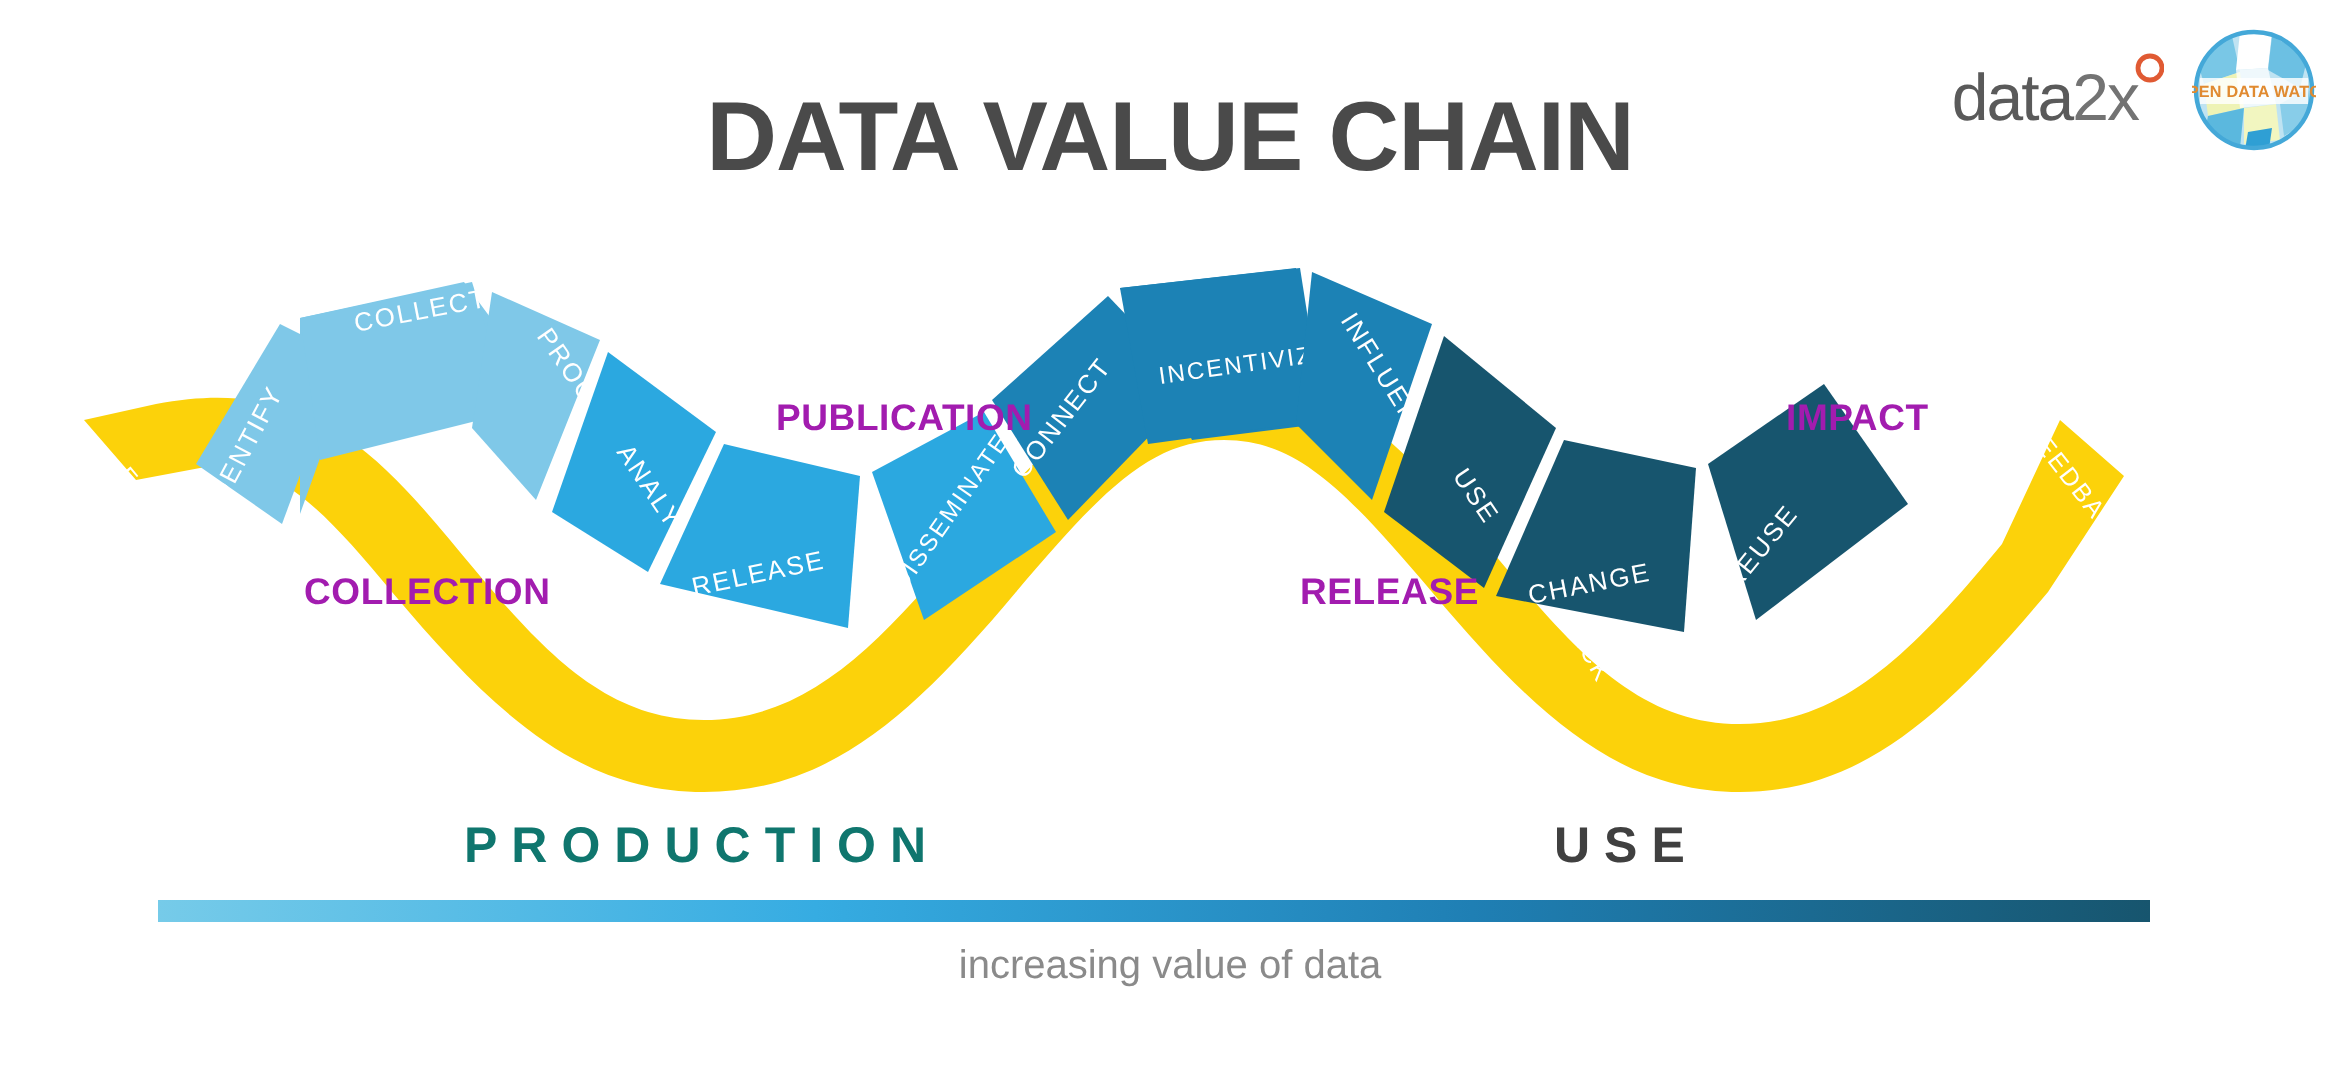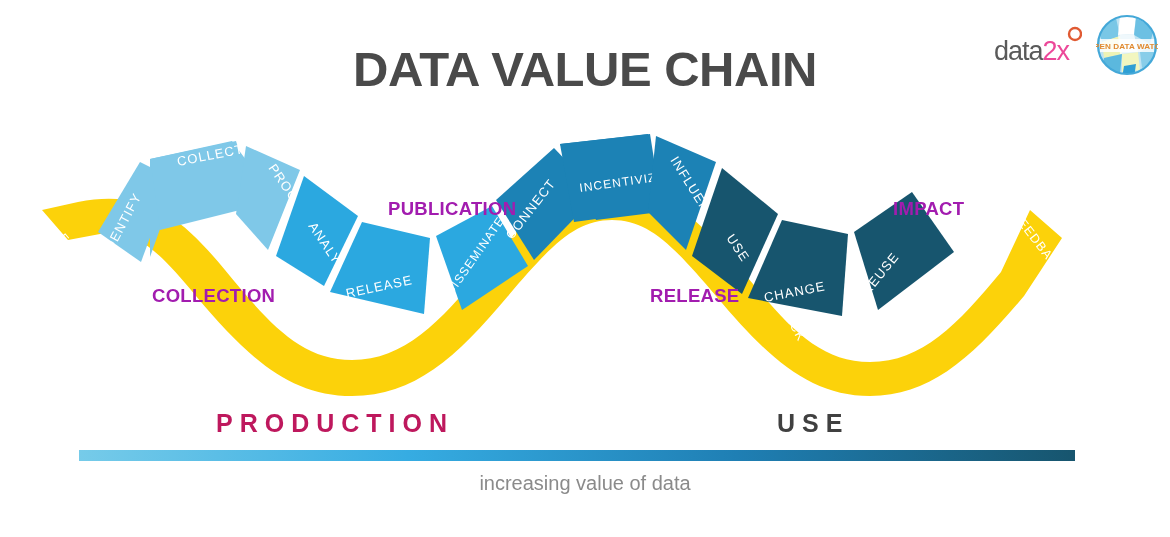--- a/index.html
+++ b/index.html
@@ -7,41 +7,41 @@
        font-family:"Liberation Sans","DejaVu Sans",sans-serif;}
   #stage{position:relative;width:1170px;height:537px;background:#ffffff;}
 
   
   #title{
     position:absolute;left:0;top:41px;width:1170px;text-align:center;
     font-size:49px;font-weight:bold;letter-spacing:-0.5px;color:#4a4a4a;
     font-family:"Liberation Sans","DejaVu Sans",sans-serif;
   }
   #logos{position:absolute;right:12px;top:14px;height:62px;display:flex;align-items:center;gap:14px;}
-  #d2x{font-size:27px;color:#5a5a5a;letter-spacing:-1px;line-height:1;
+  #d2x{font-size:33px;color:#5a5a5a;letter-spacing:-1px;line-height:1;
        font-family:"Liberation Sans","DejaVu Sans",sans-serif;display:flex;align-items:baseline;}
-  #d2x .orange{color:#ec4899;}
+  #d2x .orange{color:#737373;}
   #odw-wrap{position:relative;width:62px;height:62px;}
 
   
   #wave{position:absolute;left:0;top:110px;width:1170px;height:290px;}
 
   
   .seclab{
     position:absolute;font-size:18.5px;font-weight:bold;color:#a21caf;
     letter-spacing:0.3px;white-space:nowrap;
   }
   #lab-collection{left:152px;top:285px;}
   #lab-publication{left:388px;top:198px;}
   #lab-uptake{left:650px;top:285px;}
   #lab-impact{left:893px;top:198px;}
 
   
-  #prod-lab{position:absolute;left:216px;top:409px;font-size:25px;font-weight:bold;
-            color:#be185d;letter-spacing:7px;}
+  #prod-lab{position:absolute;left:232px;top:409px;font-size:25px;font-weight:bold;
+            color:#0f766e;letter-spacing:7px;}
   #use-lab{position:absolute;left:777px;top:409px;font-size:25px;font-weight:bold;
            color:#404040;letter-spacing:7px;}
   #gradbar{position:absolute;left:79px;top:450px;width:996px;height:11px;
     background:linear-gradient(90deg,#76cbe9 0%,#36ace2 33%,#1f7fb4 66%,#17556e 100%);}
   #axis-cap{position:absolute;left:0;top:472px;width:1170px;text-align:center;
     font-size:20px;color:#8a8a8a;}
 </style>
 </head>
 <body>
 

